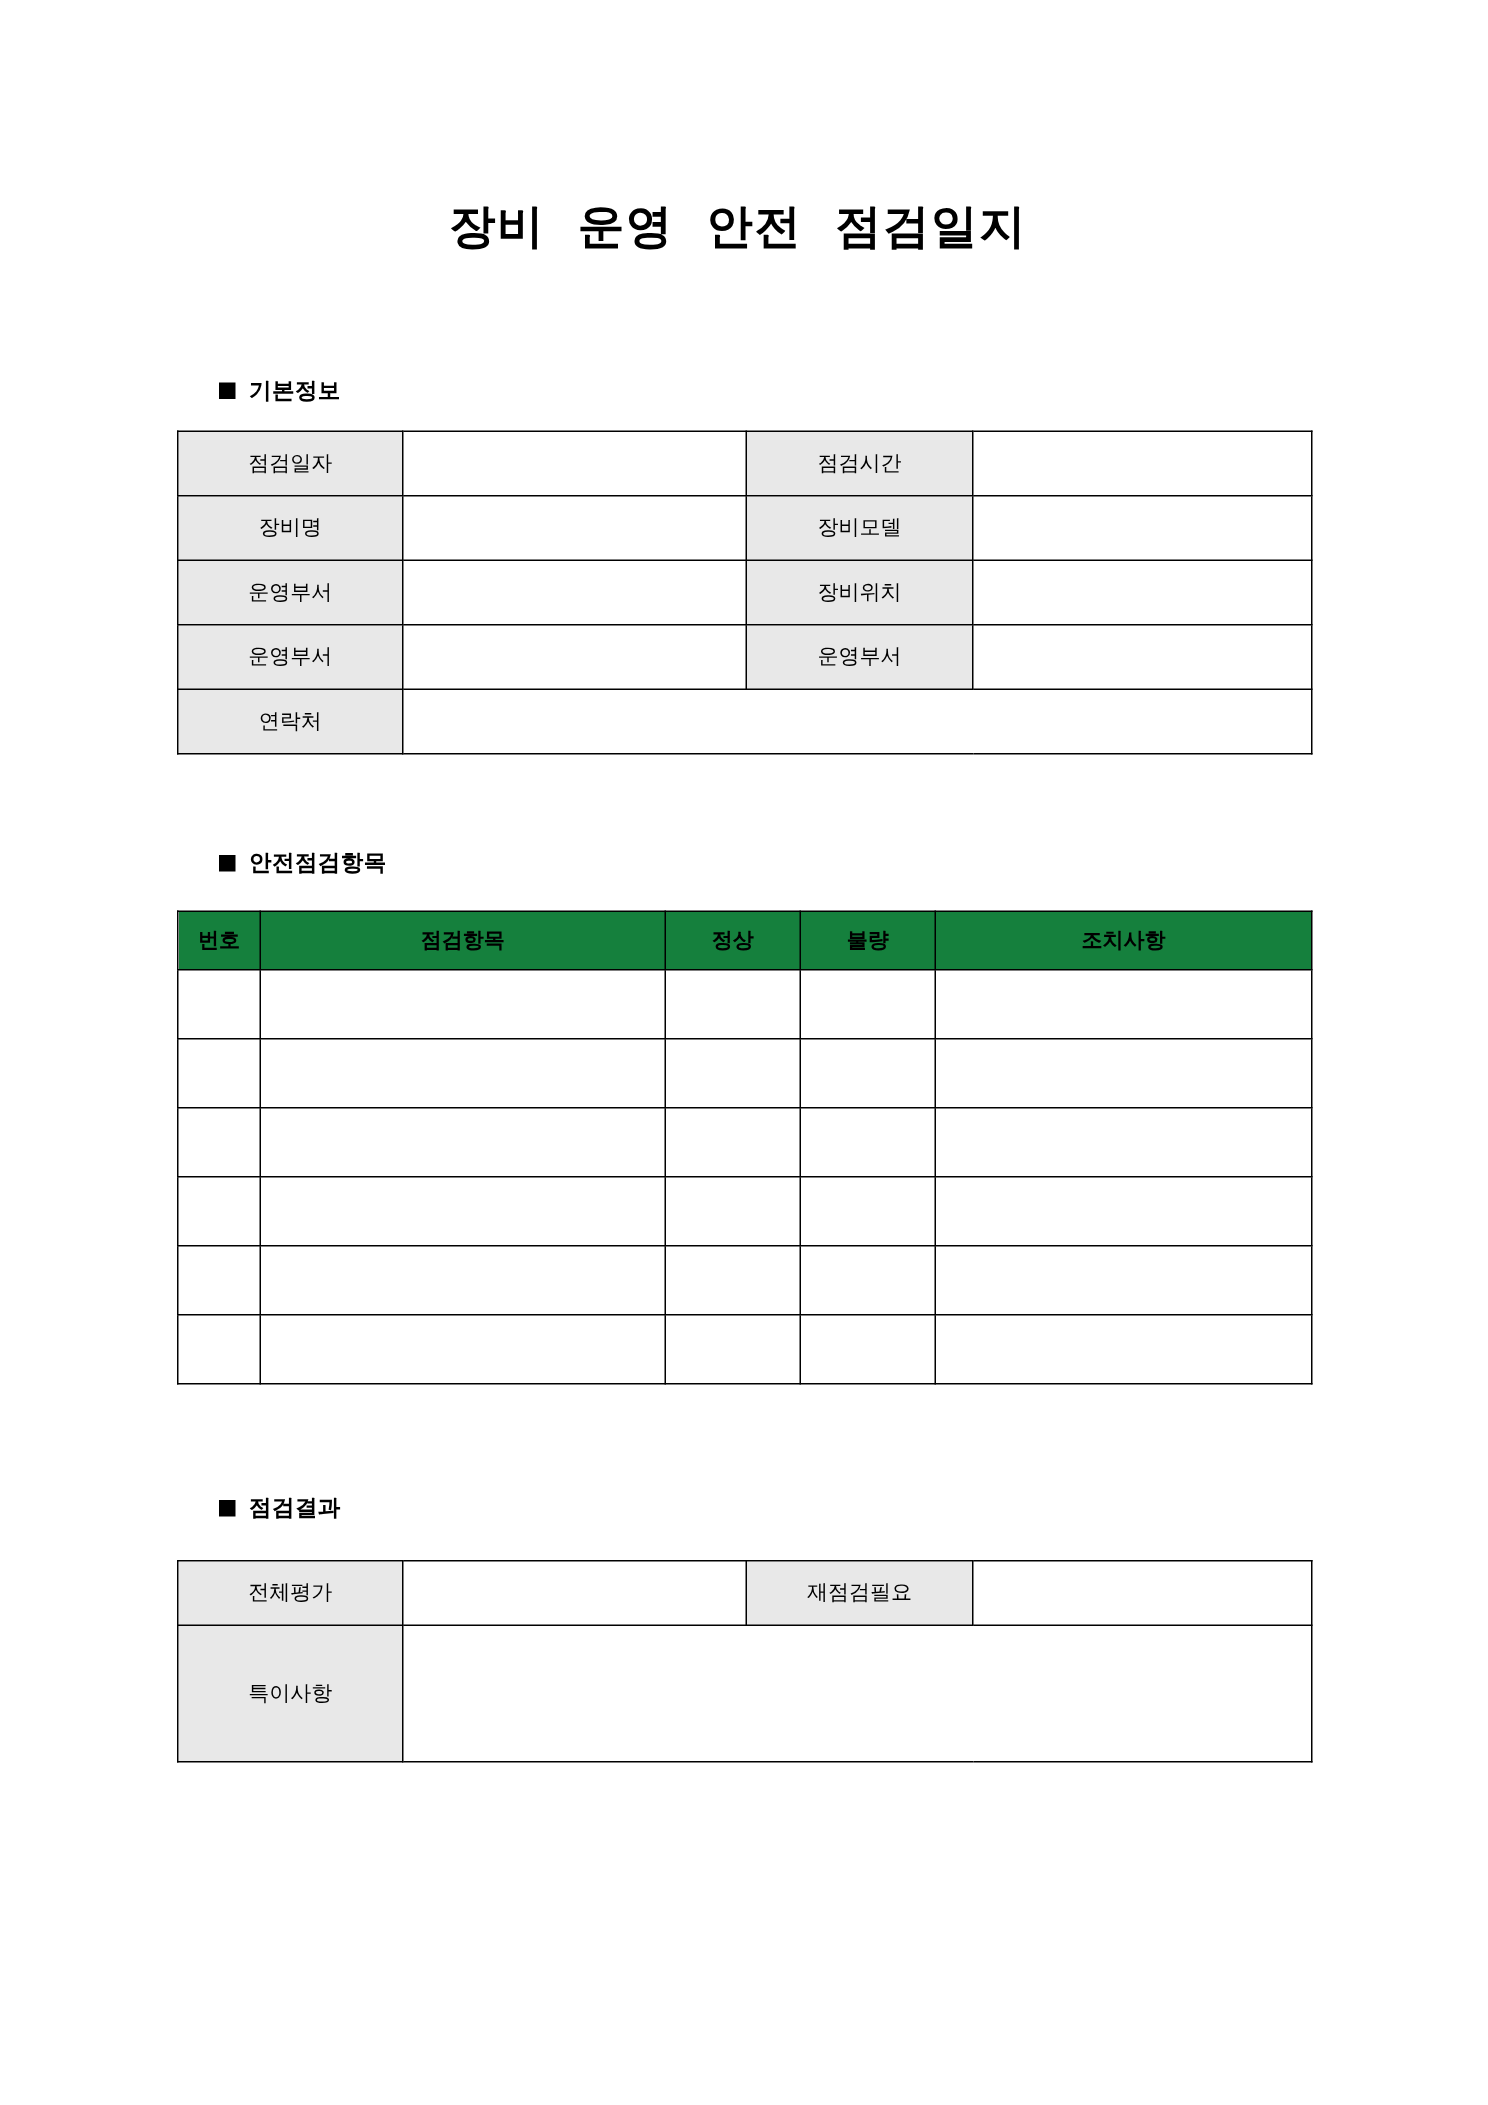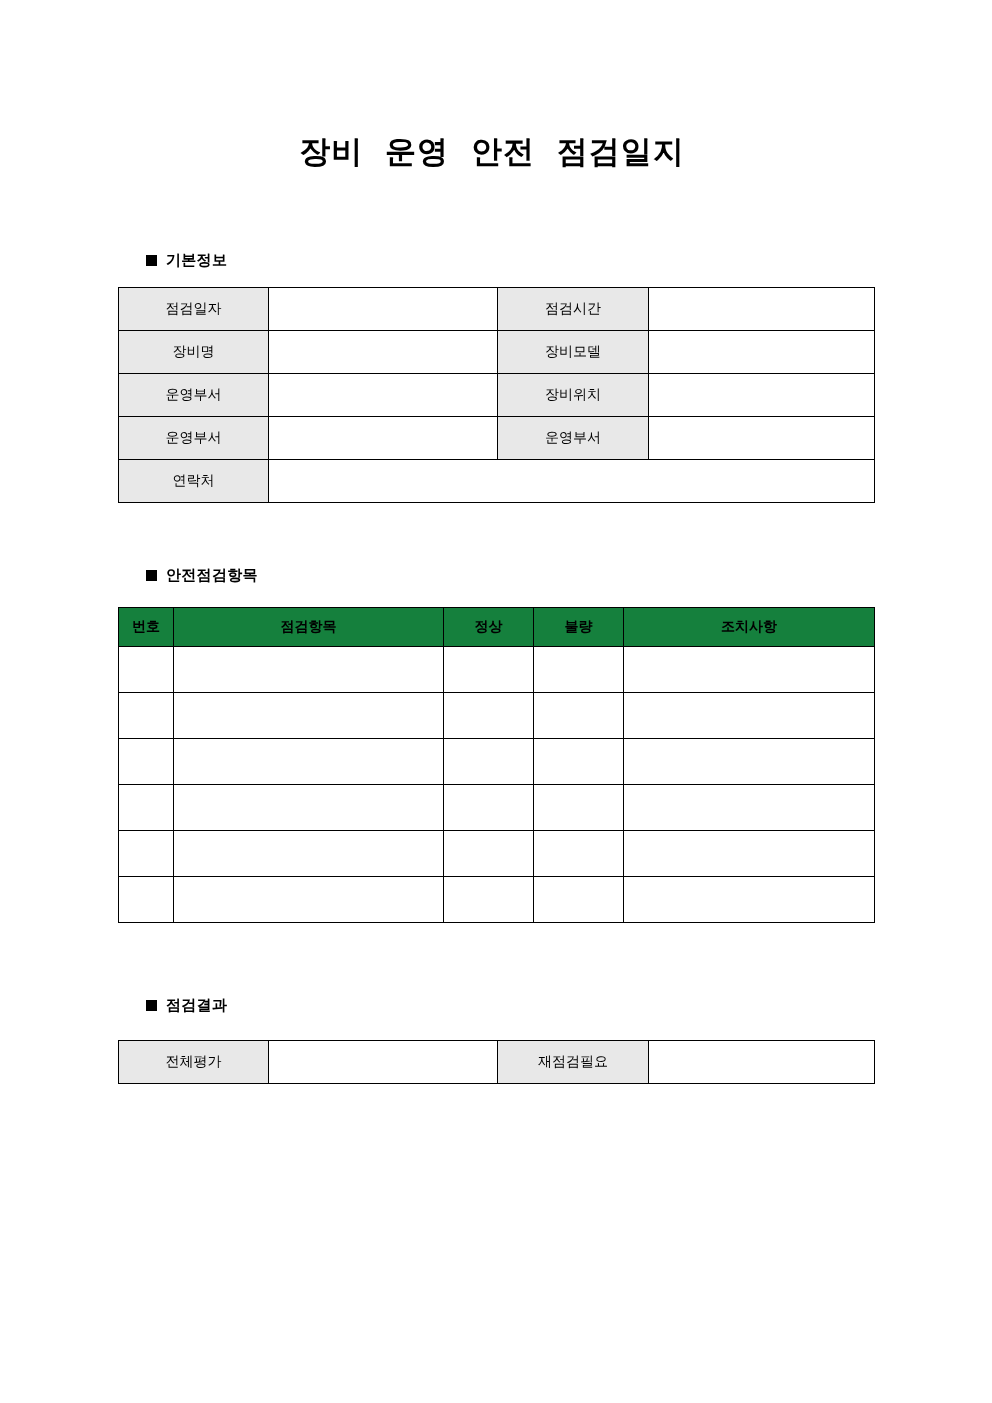--- a/index.html
+++ b/index.html
@@ -233,16 +233,20 @@
       <col style="width:151px">
       <col style="width:226px">
     </colgroup>
     <tbody>
       <tr>
         <td class="lbl r1">전체평가</td>
         <td class="val r1"></td>
         <td class="lbl r1">재점검필요</td>
         <td class="val r1"></td>
       </tr>
+      <tr>
+        <td class="lbl r2 note-label">특이사항</td>
+        <td class="val r2" colspan="3"></td>
+      </tr>
     </tbody>
   </table>
 
 </div>
 
 </body></html>

